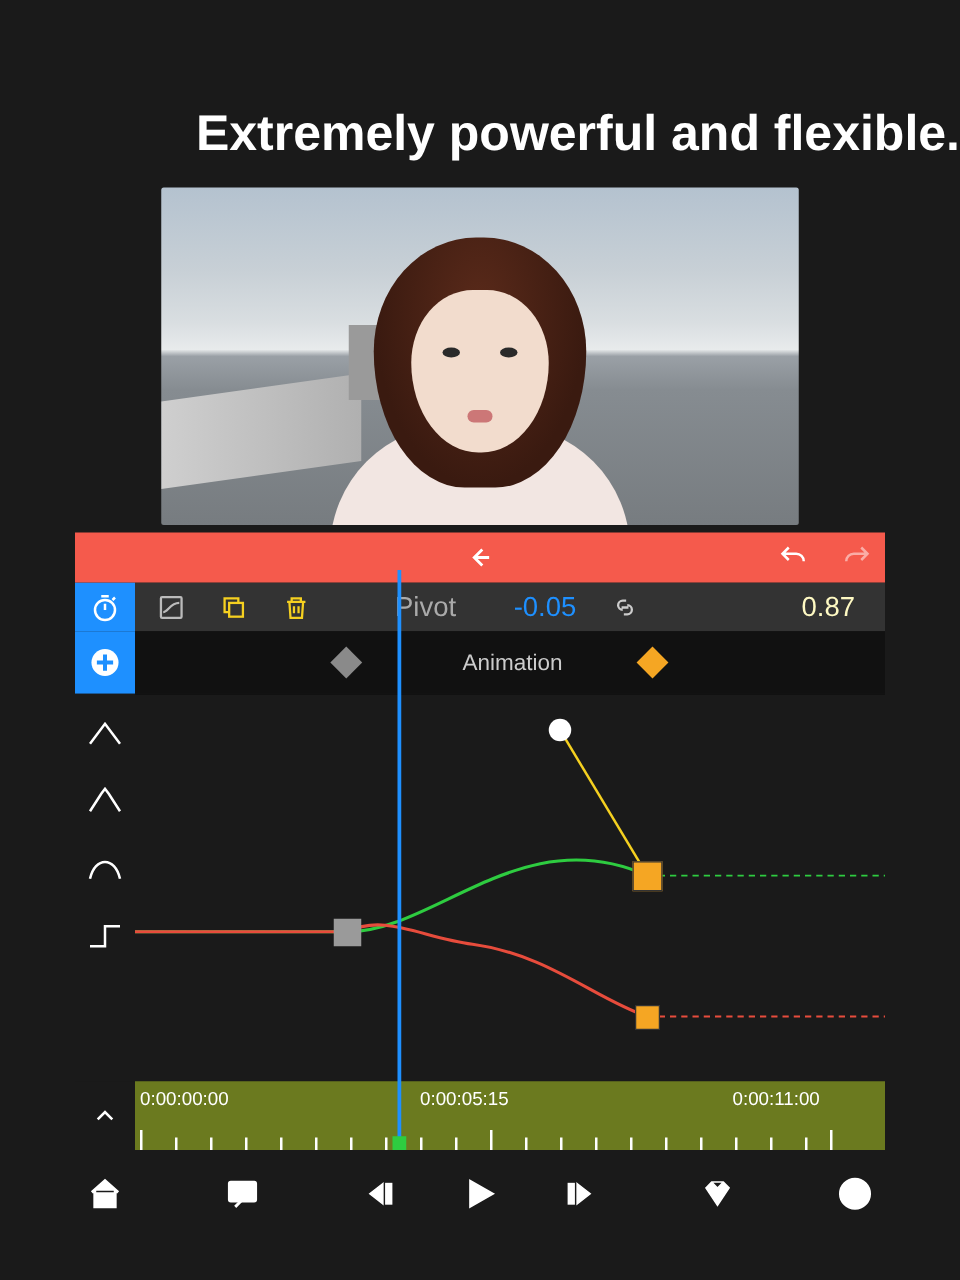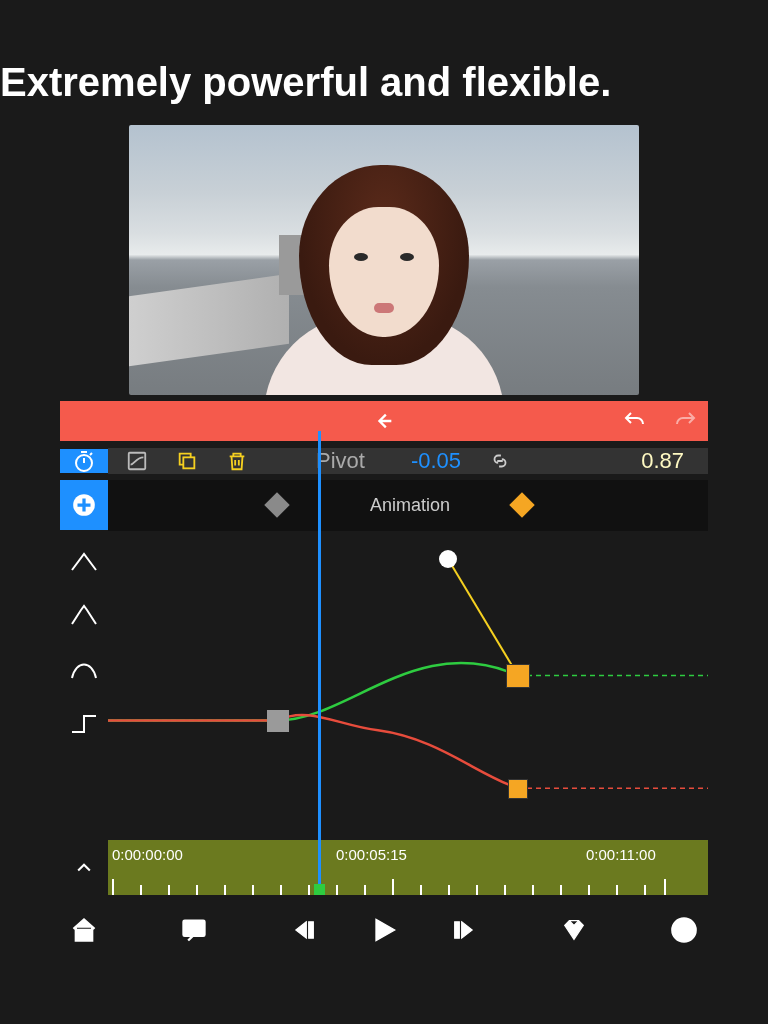--- a/index.html
+++ b/index.html
@@ -1,17 +1,17 @@
 <!DOCTYPE html>
 <html><head>
 <meta charset="utf-8">
 <style>
   html, body { margin:0; padding:0; background:#1a1a1a; font-family: -apple-system, Helvetica, Arial, sans-serif; width:768px; height:1024px; overflow:hidden; }
   * { box-sizing: border-box; }
-  .heading { color:#fff; font-weight:700; font-size:40px; text-align:left; margin-top:60px; }
+  .heading { color:#fff; font-weight:700; font-size:40px; text-align:right; margin-top:85px; }
   .preview-wrap { margin: 20px 60px 0 60px; position:relative; }
   .preview-image { width:510px; height:270px; margin:0 auto; display:block; border-radius:2px; background:
     linear-gradient(to bottom,
       #b4c2cf 0%, #c8d0d6 25%, #d9dee1 40%, #e8ebec 48%,
       #9aa0a6 50%, #868c91 60%, #777c80 100%);
     position:relative; overflow:hidden;
   }
   
   .pier { position:absolute; left:0; bottom:40px; width:160px; height:70px; background:linear-gradient(to right,#cfcfcf,#b0b0b0); transform: skewY(-8deg); }
   .pier-edge { position:absolute; left:150px; bottom:100px; width:30px; height:60px; background:#9a9a9a; }
@@ -26,21 +26,21 @@
   .shirt { position:absolute; bottom:-20px; left:50%; transform:translateX(-50%); width:240px; height:100px; background:#f2e6e2; border-radius:120px 120px 0 0; }
   .breadcrumb { position:absolute; left:0; bottom:6px; color:#fff; font-size:17px; text-shadow:0 0 3px #000; }
 
   
   .redbar { margin: 6px 60px 0 60px; background:#f55a4c; height:40px; display:flex; align-items:center; color:#fff; font-size:22px; position:relative; }
   .redbar .title { flex:1; text-align:center; font-weight:600; display:flex; align-items:center; justify-content:center; gap:12px; }
   .redbar .right { position:absolute; right:10px; display:flex; gap:28px; }
   .muted-red { opacity:0.5; }
 
   
-  .optrow { margin:0 60px; display:flex; height:39px;align-items:center; }
+  .optrow { margin:0 60px; display:flex; height:39px; }
   .optrow .leftcol { width:48px; background:#1e90ff; display:flex; align-items:center; justify-content:center; color:#fff; }
   .optrow .rest { flex:1; background:#333333; display:flex; align-items:center; gap:28px; padding:0 18px; color:#aaa; font-size:20px; }
   .optrow .prop { margin-left:40px; color:#aaa; font-size:22px; }
   .optrow .val1 { color:#1e90ff; font-size:22px; margin-left:18px; }
   .optrow .val2 { color:#fef9c3; font-size:22px; margin-left:auto; margin-right:6px; }
   .optrow .linkicon { color:#ccc; }
 
   
   .animrow { margin:0 60px; display:flex; height:50px; }
   .animrow .leftcol { width:48px; background:#1e90ff; display:flex; align-items:center; justify-content:center; color:#fff; font-size:26px; font-weight:700;}

